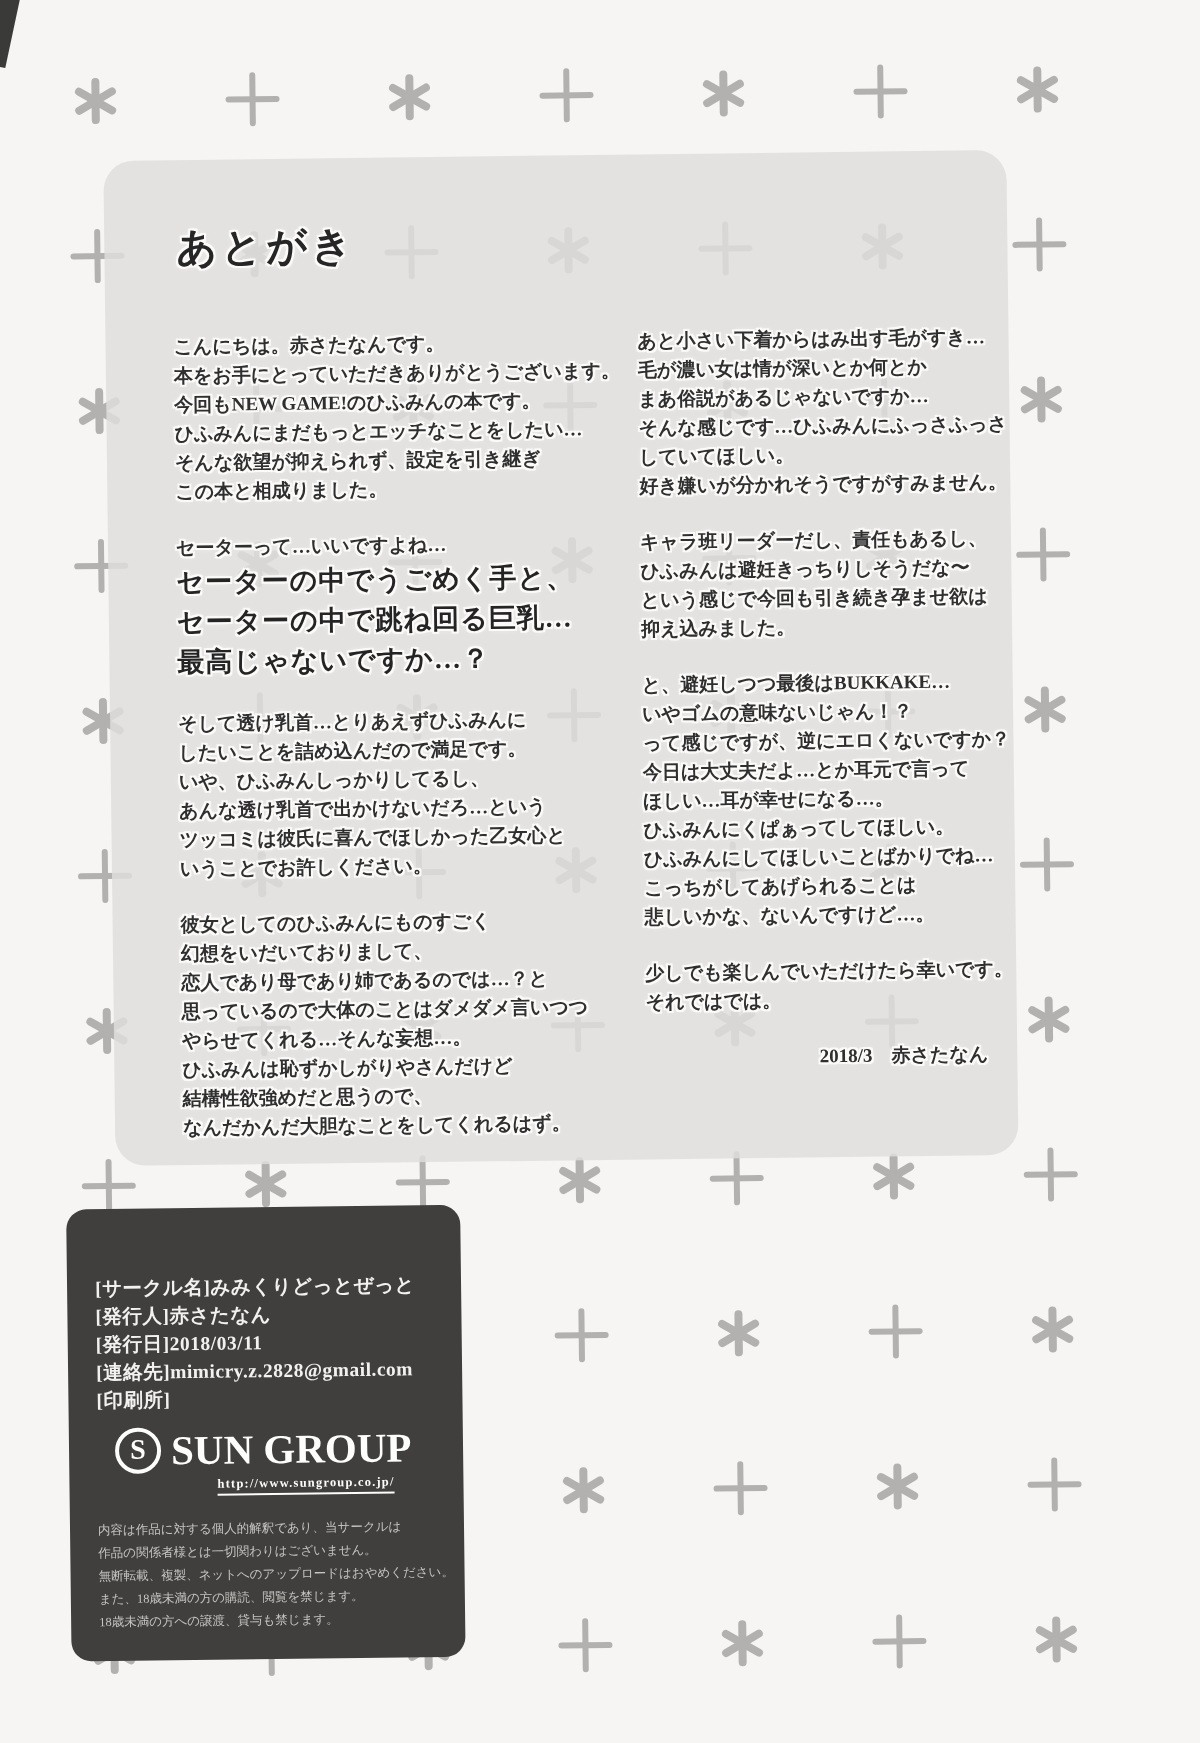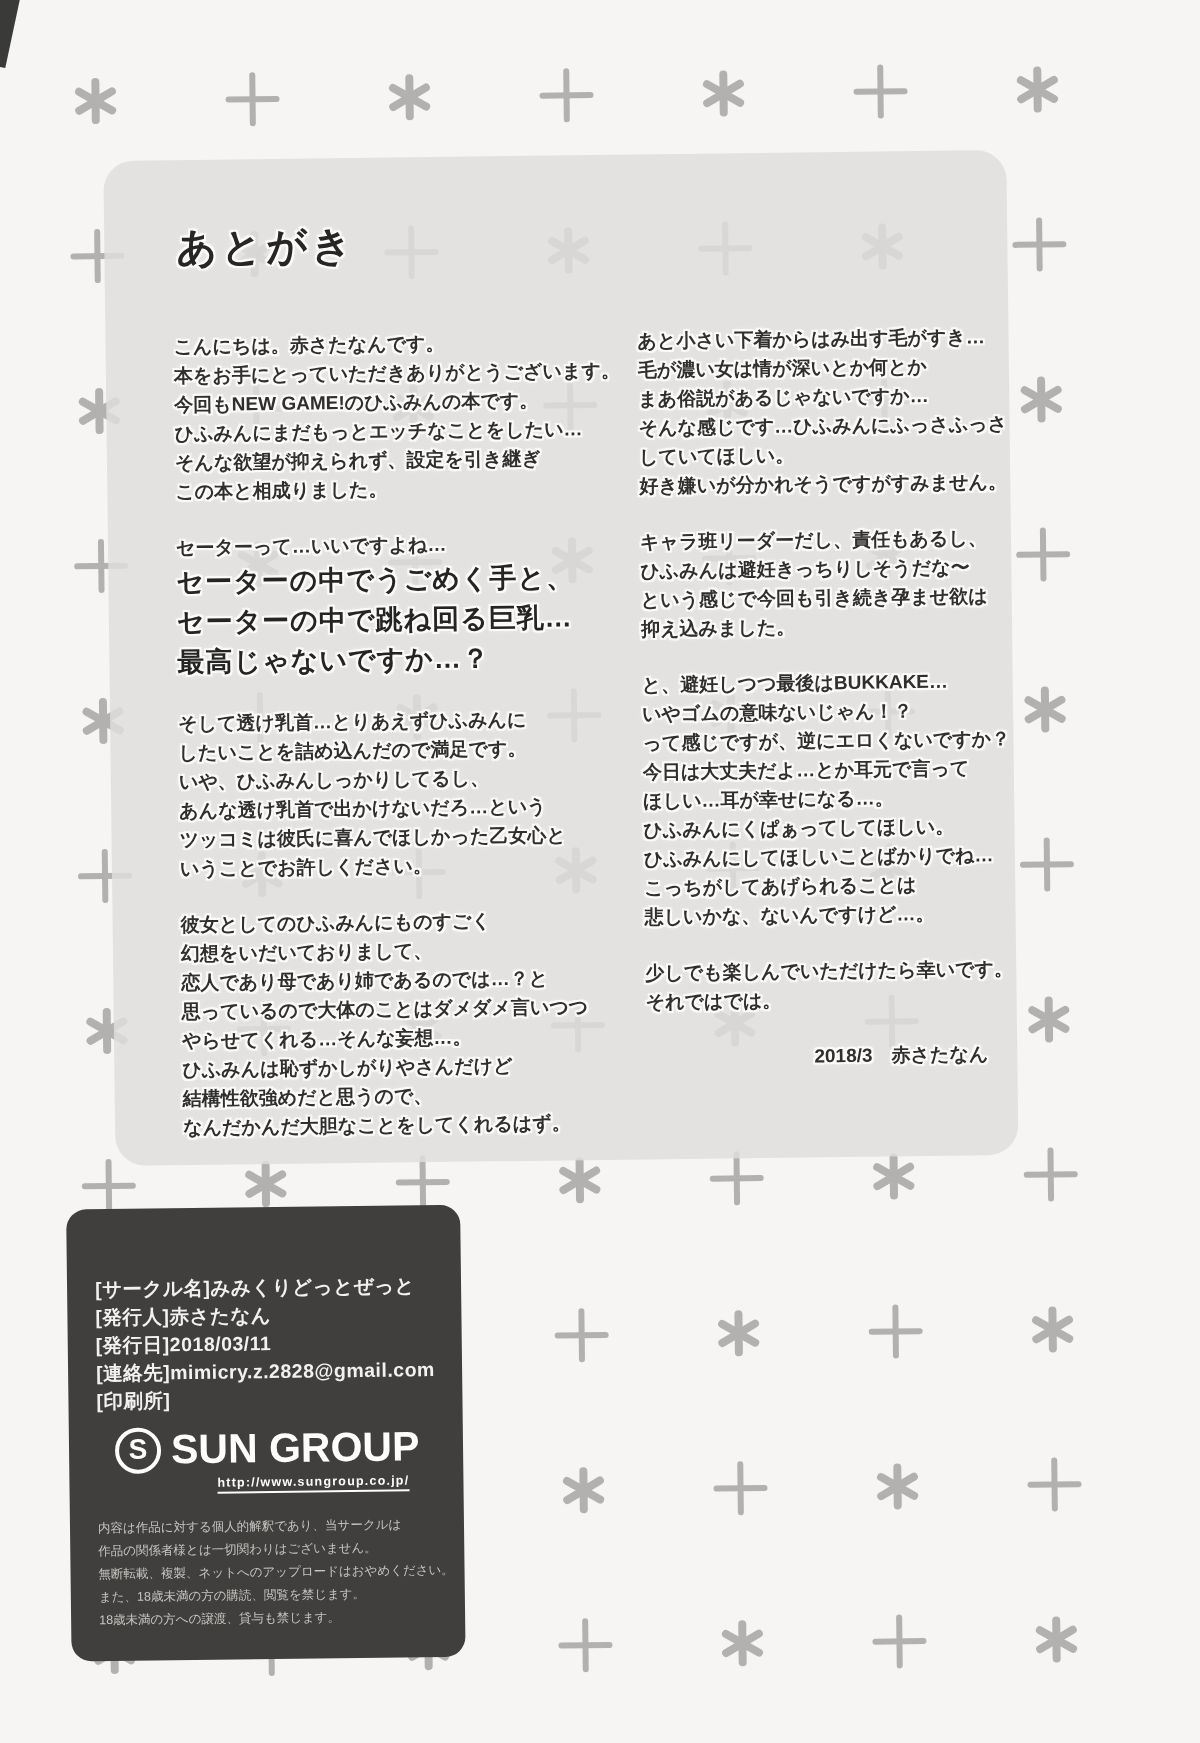--- a/index.html
+++ b/index.html
@@ -10,21 +10,21 @@
     --colophon-bg:#403f3d;
     --colophon-text:#f2f1ef;
     --disclaimer-text:#c6c5c2;
     --halo:#fbfaf8;
   }
   *{margin:0;padding:0;box-sizing:border-box;}
   html,body{background:#888;}
   .page{
     position:relative;width:1200px;height:1743px;margin:0 auto;
     background:var(--page-bg);overflow:hidden;
-    font-family:Liberation Sans, sans-serif;color:var(--ink);
+    font-family:Liberation Serif, serif;color:var(--ink);
   }
   .tilt-wrap{position:absolute;left:0;top:0;width:1200px;height:1743px;transform:rotate(-0.7deg);transform-origin:600px 870px;}
   .scan-corner{position:absolute;left:-14px;top:-34px;width:30px;height:100px;background:#3a3a38;transform:rotate(12deg);}
 
   
   .sym{position:absolute;width:54px;height:54px;}
   .sym .bar{position:absolute;left:50%;top:0;height:100%;background:var(--pattern);border-radius:4px;}
   .sym.ast .bar{width:8px;margin-left:-4px;}
   .sym.ast .b1{transform:rotate(0deg);}
   .sym.ast .b2{transform:rotate(60deg);}

